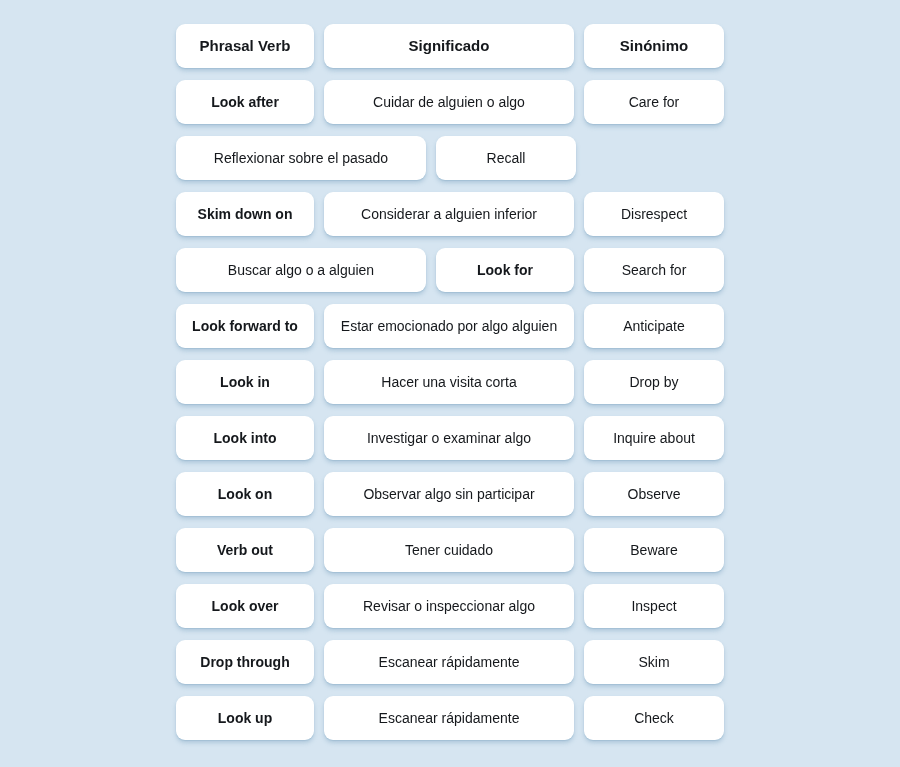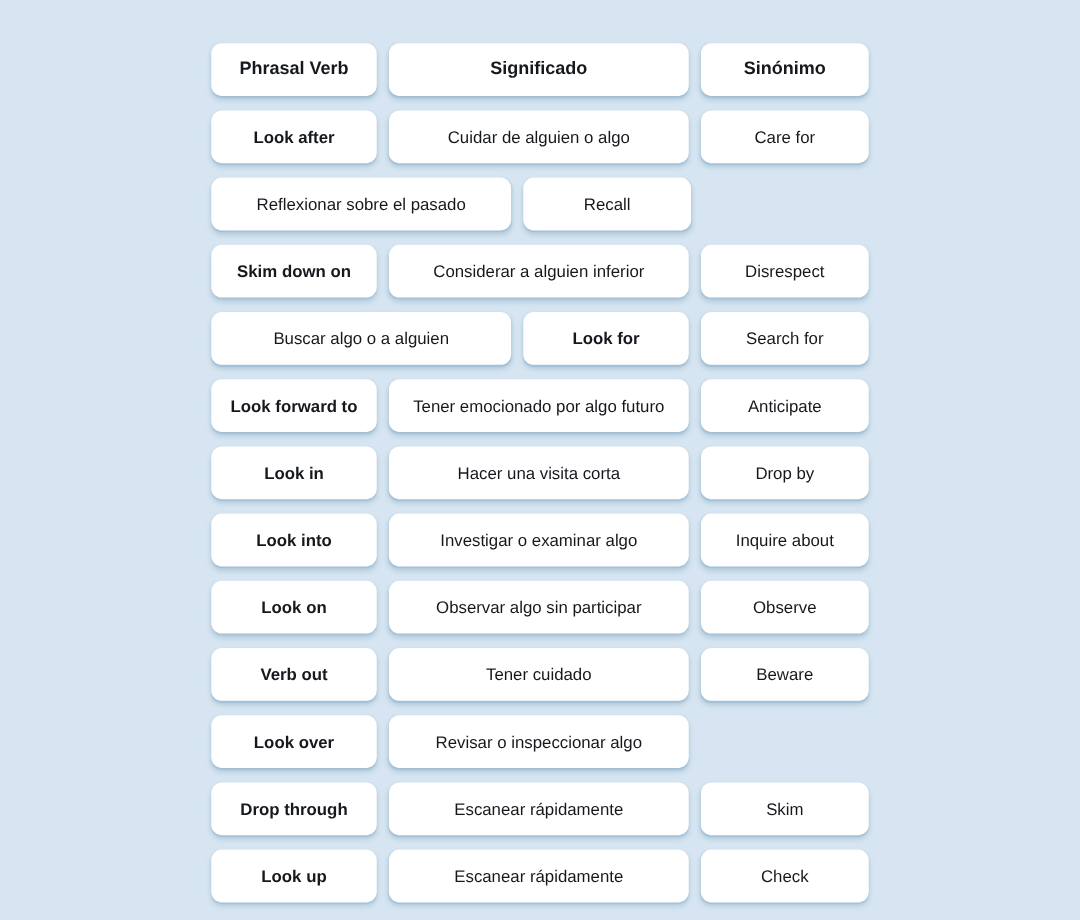--- a/index.html
+++ b/index.html
@@ -12,21 +12,21 @@
 
   body {
     background: #d6e5f1;
     font-family: "Liberation Sans", sans-serif;
     -webkit-font-smoothing: antialiased;
   }
 
   .table-wrap {
     position: absolute;
     left: 176px;
-    top: 36px;
+    top: 24px;
     width: 548px;
   }
 
   .grid-row {
     display: flex;
     gap: 10px;
     margin-bottom: 12px;
   }
 
   .cell {
@@ -92,21 +92,21 @@
         <div class="cell col-mean">Considerar a alguien inferior</div>
         <div class="cell col-syn">Disrespect</div>
       </div>
       <div class="grid-row body-row">
         <div class="cell col-mean">Buscar algo o a alguien</div>
         <div class="cell col-term">Look for</div>
         <div class="cell col-syn">Search for</div>
       </div>
       <div class="grid-row body-row">
         <div class="cell col-term">Look forward to</div>
-        <div class="cell col-mean">Tener emocionado por algo futuro</div>
+        <div class="cell col-mean">Estar emocionado por algo alguien</div>
         <div class="cell col-syn">Anticipate</div>
       </div>
       <div class="grid-row body-row">
         <div class="cell col-term">Look in</div>
         <div class="cell col-mean">Hacer una visita corta</div>
         <div class="cell col-syn">Drop by</div>
       </div>
       <div class="grid-row body-row">
         <div class="cell col-term">Look into</div>
         <div class="cell col-mean">Investigar o examinar algo</div>
@@ -118,20 +118,21 @@
         <div class="cell col-syn">Observe</div>
       </div>
       <div class="grid-row body-row">
         <div class="cell col-term">Verb out</div>
         <div class="cell col-mean">Tener cuidado</div>
         <div class="cell col-syn">Beware</div>
       </div>
       <div class="grid-row body-row">
         <div class="cell col-term">Look over</div>
         <div class="cell col-mean">Revisar o inspeccionar algo</div>
+        <div class="cell col-syn">Inspect</div>
       </div>
       <div class="grid-row body-row">
         <div class="cell col-term">Drop through</div>
         <div class="cell col-mean">Escanear rápidamente</div>
         <div class="cell col-syn">Skim</div>
       </div>
       <div class="grid-row body-row">
         <div class="cell col-term">Look up</div>
         <div class="cell col-mean">Escanear rápidamente</div>
         <div class="cell col-syn">Check</div>

